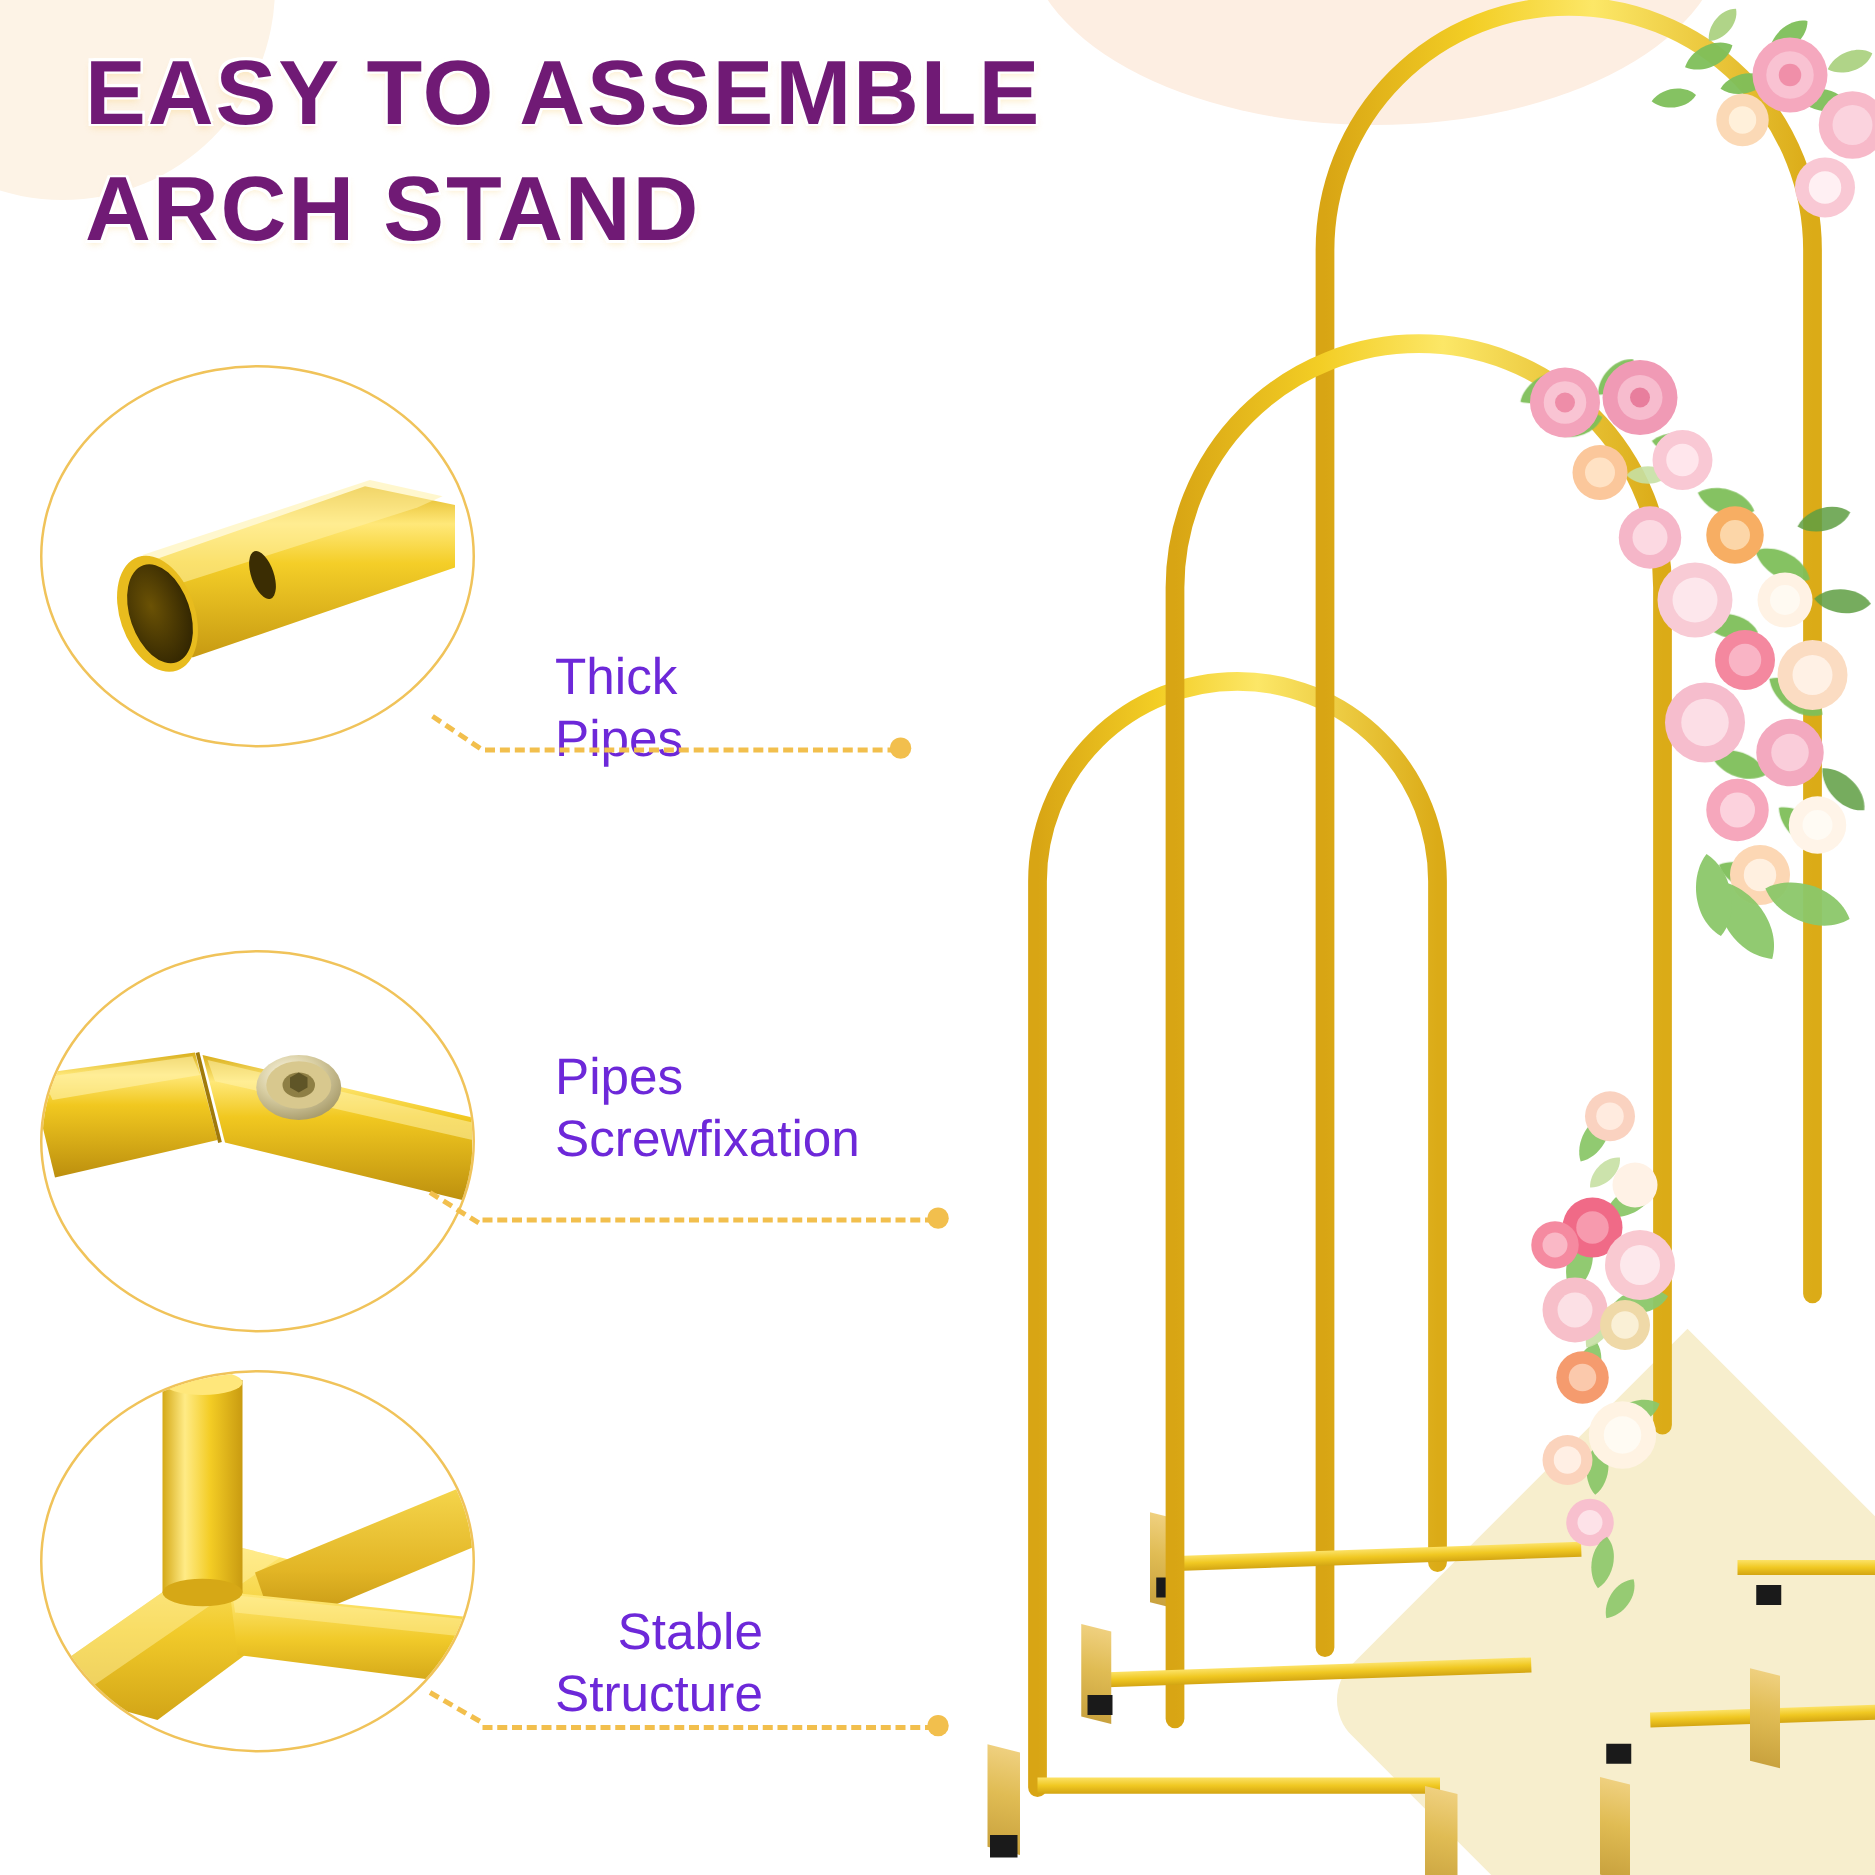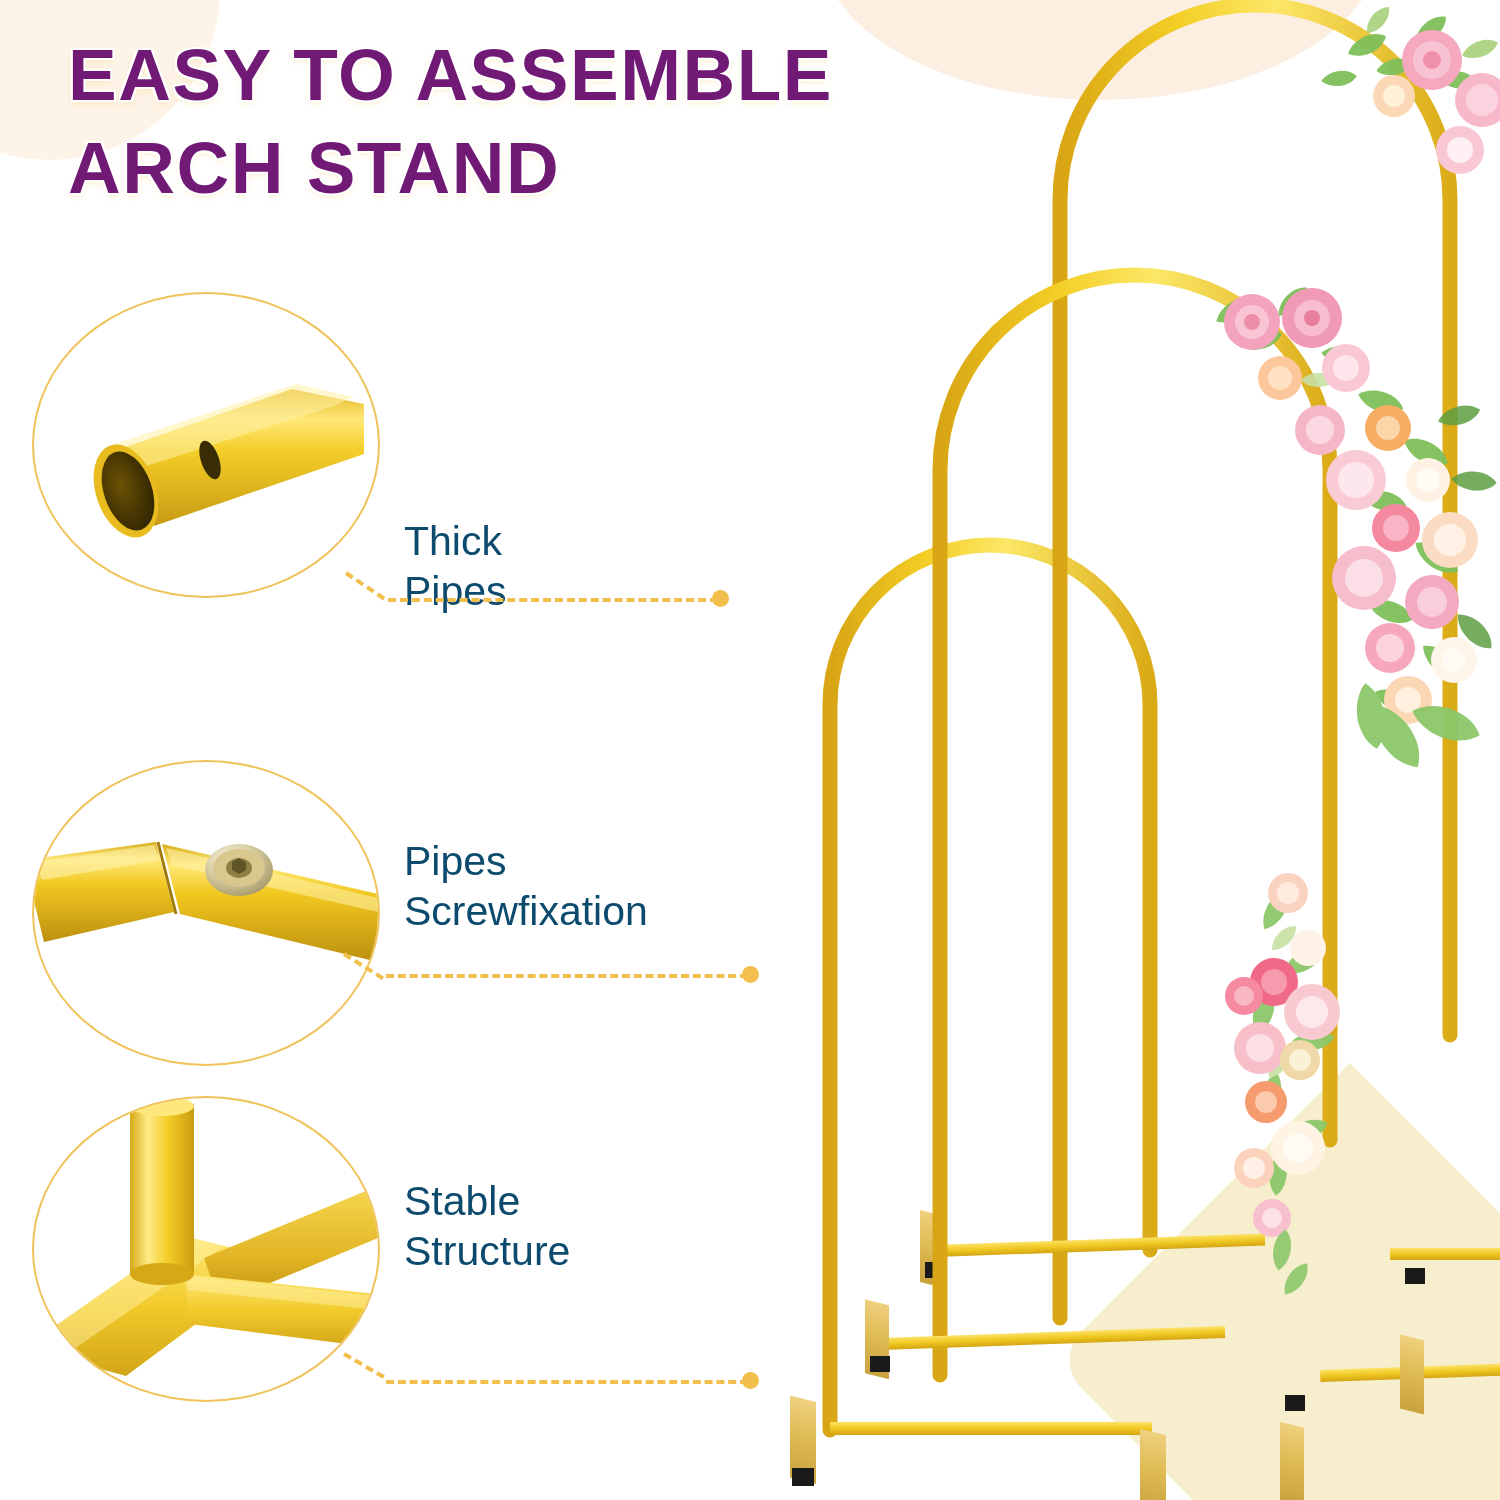--- a/index.html
+++ b/index.html
@@ -59,25 +59,26 @@
   }
   .feature-circle {
     position: absolute;
     border-radius: 50%;
     border: 2px solid #f0c35a;
     background: #ffffff;
     overflow: hidden;
   }
   .feature-label {
     position: absolute;
-    color: #0c4a6e;
+    color: #6d28d9;
     font-size: 41px;
     font-weight: 400;
     line-height: 1.22;
     white-space: pre-line;
+    margin-left: 40px;
   }
   .dash-line {
     position: absolute;
     height: 0;
     border-top: 4px dashed #f2bf4d;
   }
   .dash-dot {
     position: absolute;
     width: 17px; height: 17px;
     border-radius: 50%;
@@ -425,18 +426,18 @@
       <path d="M170 160 L344 88 L344 140 L186 206 Z" fill="url(#p3b2)"></path>
 
       <path d="M150 176 L344 196 L344 250 L156 226 Z" fill="url(#p3b)"></path>
       <path d="M152 178 L344 198 L344 212 L154 192 Z" fill="#FFF0A0" opacity="0.5"></path>
 
       <rect x="96" y="6" width="64" height="170" fill="url(#p3v)"></rect>
       <ellipse cx="128" cy="176" rx="32" ry="11" fill="#D6A816"></ellipse>
       <ellipse cx="128" cy="8" rx="32" ry="10" fill="#FFE77B"></ellipse>
     </svg>
   </div>
-  <div class="feature-label" style="left:404px; top:1176px;">Stable
+  <div class="feature-label" style="left:404px; top:1280px;text-align:right;">Stable
 Structure</div>
   <div class="dash-elbow" style="left:344px; top:1352px; width:46px; transform:rotate(30deg);"></div>
   <div class="dash-line" style="left:386px; top:1380px; width:362px;"></div>
   <div class="dash-dot" style="left:742px; top:1372px;"></div>
 </div>
 
 </body></html>

